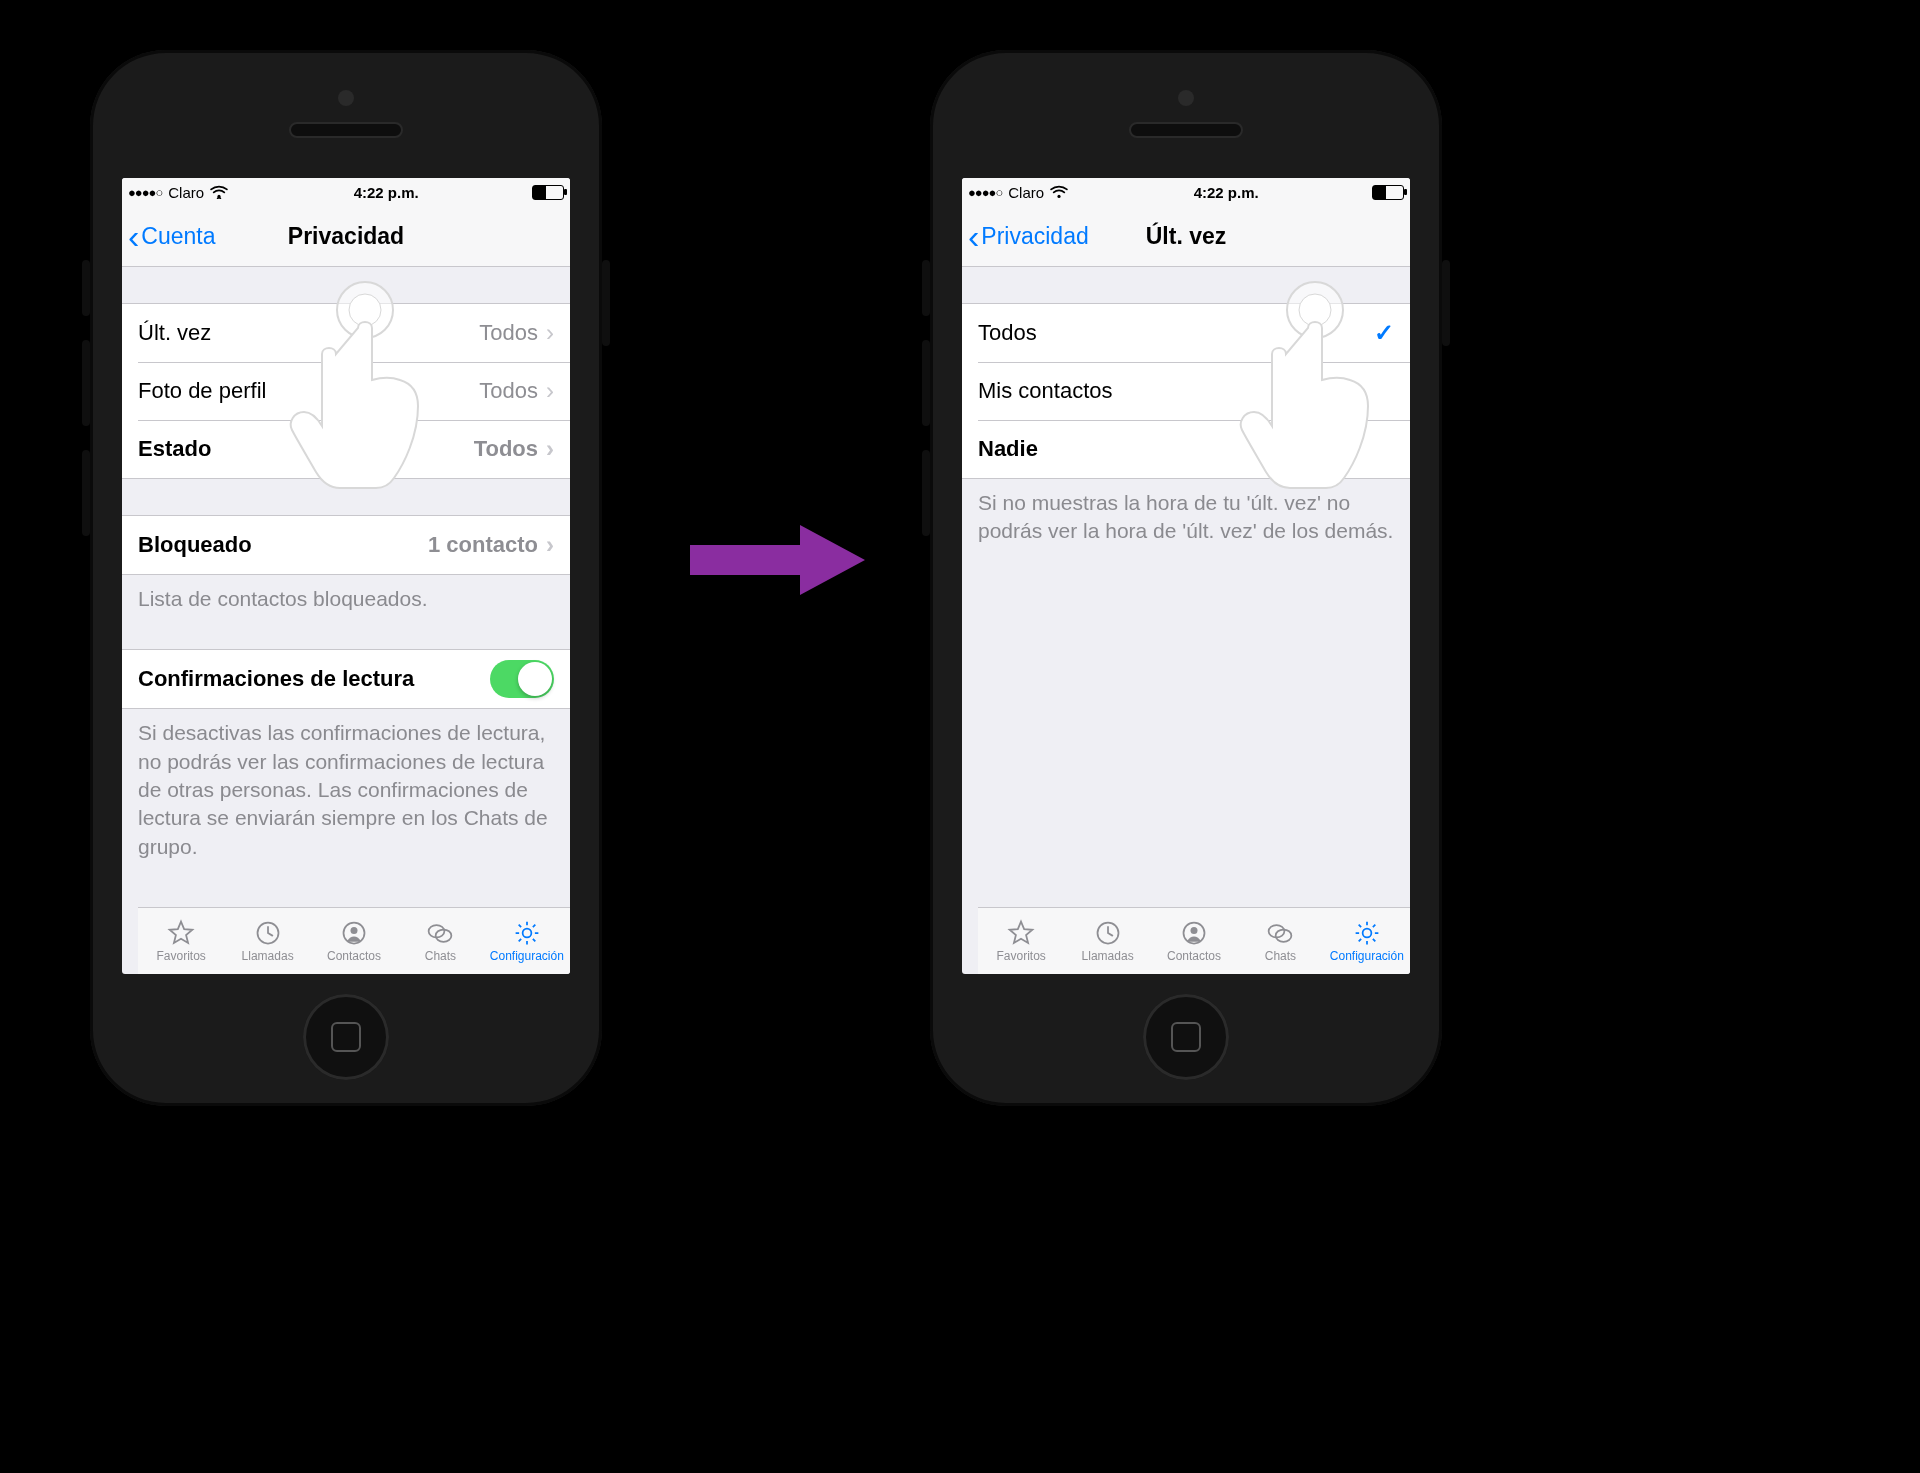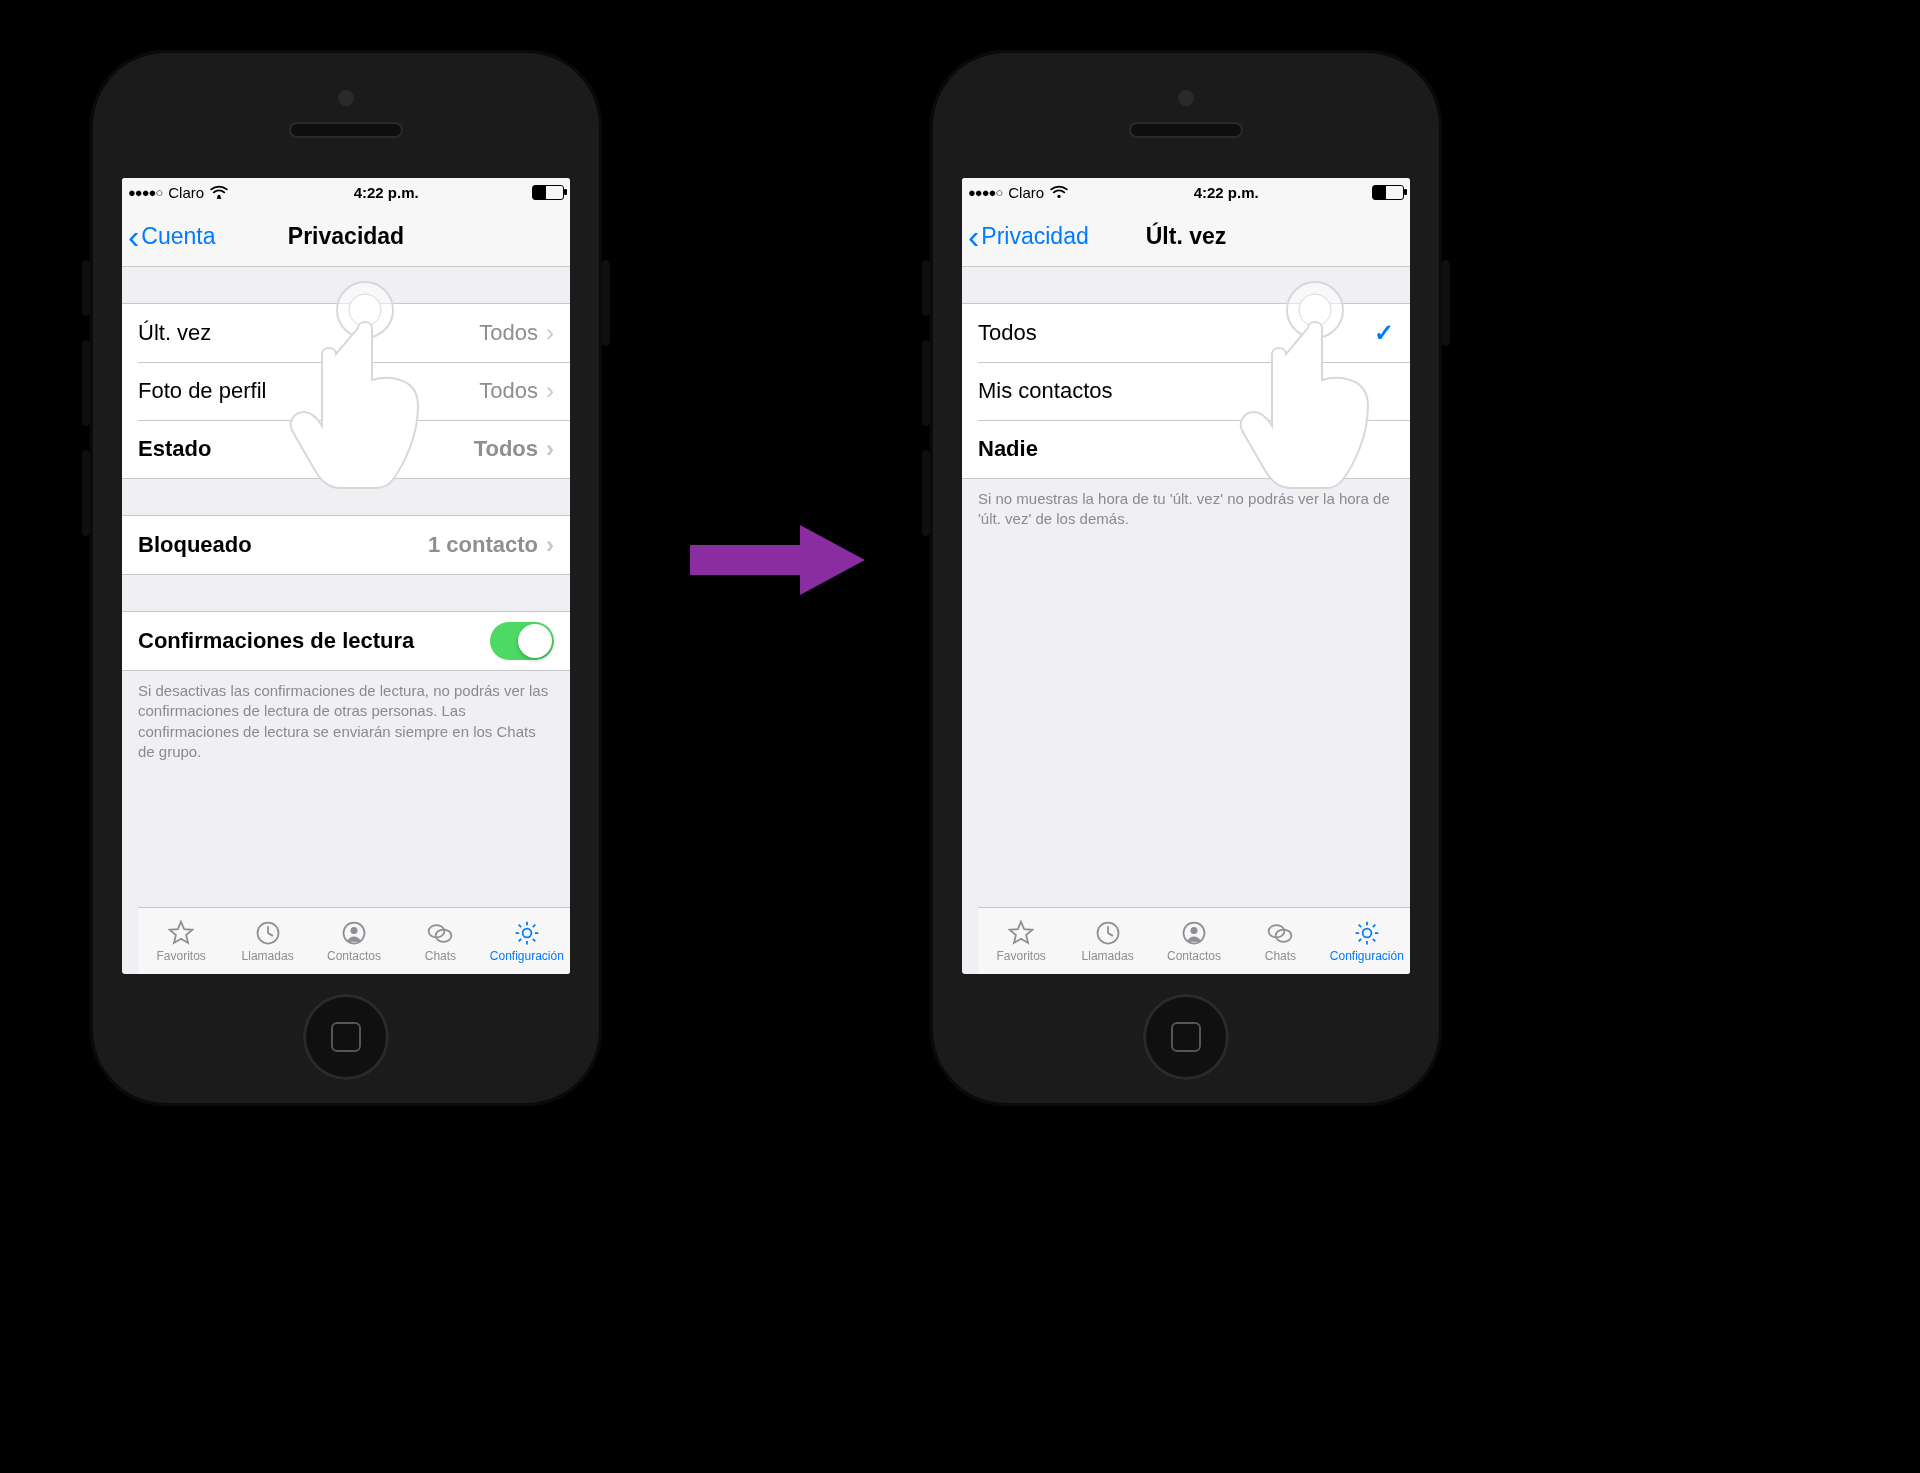--- a/index.html
+++ b/index.html
@@ -177,21 +177,21 @@
     height: 1px;
     background: #c8c7cc;
   }
   .cell .label { flex: 1; }
   .cell .value { color: #8e8e93; margin-right: 8px; font-size: 22px; }
   .cell .disclosure { color: #c7c7cc; font-size: 24px; }
   .cell .check { color: #007aff; font-size: 24px; font-weight: 700; }
 
   .footer-note {
     padding: 10px 16px 0 16px;
-    font-size: 15px;
+    font-size: 21px;
     color: #8a8a8f;
     line-height: 1.35;
   }
 
   
   .switch {
     width: 64px; height: 38px;
     background: #4cd964;
     border-radius: 20px;
     position: relative;
@@ -304,20 +304,21 @@
         </div>
       </div>
 
       <div class="group">
         <div class="cell">
           <span class="label">Bloqueado</span>
           <span class="value">1 contacto</span>
           <span class="disclosure">›</span>
         </div>
       </div>
+      <div class="footer-note">Lista de contactos bloqueados.</div>
 
       <div class="group">
         <div class="cell">
           <span class="label">Confirmaciones de lectura</span>
           <div class="switch">
               <div class="knob"></div>
             </div>
         </div>
       </div>
       <div class="footer-note">Si desactivas las confirmaciones de lectura, no podrás ver las confirmaciones de lectura de otras personas. Las confirmaciones de lectura se enviarán siempre en los Chats de grupo.</div>

